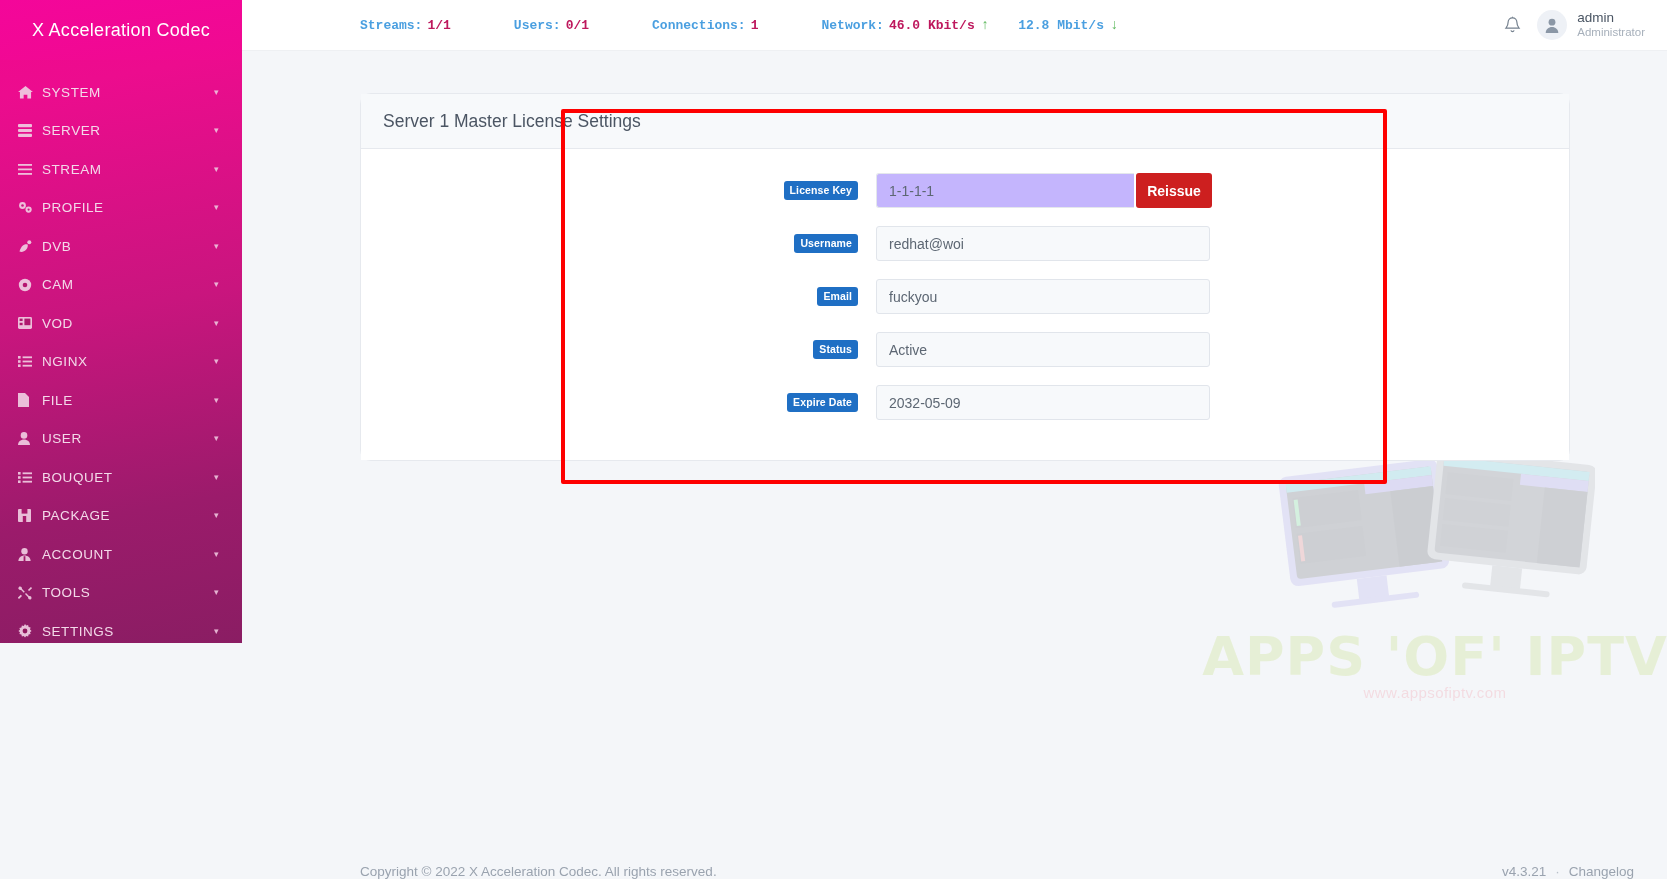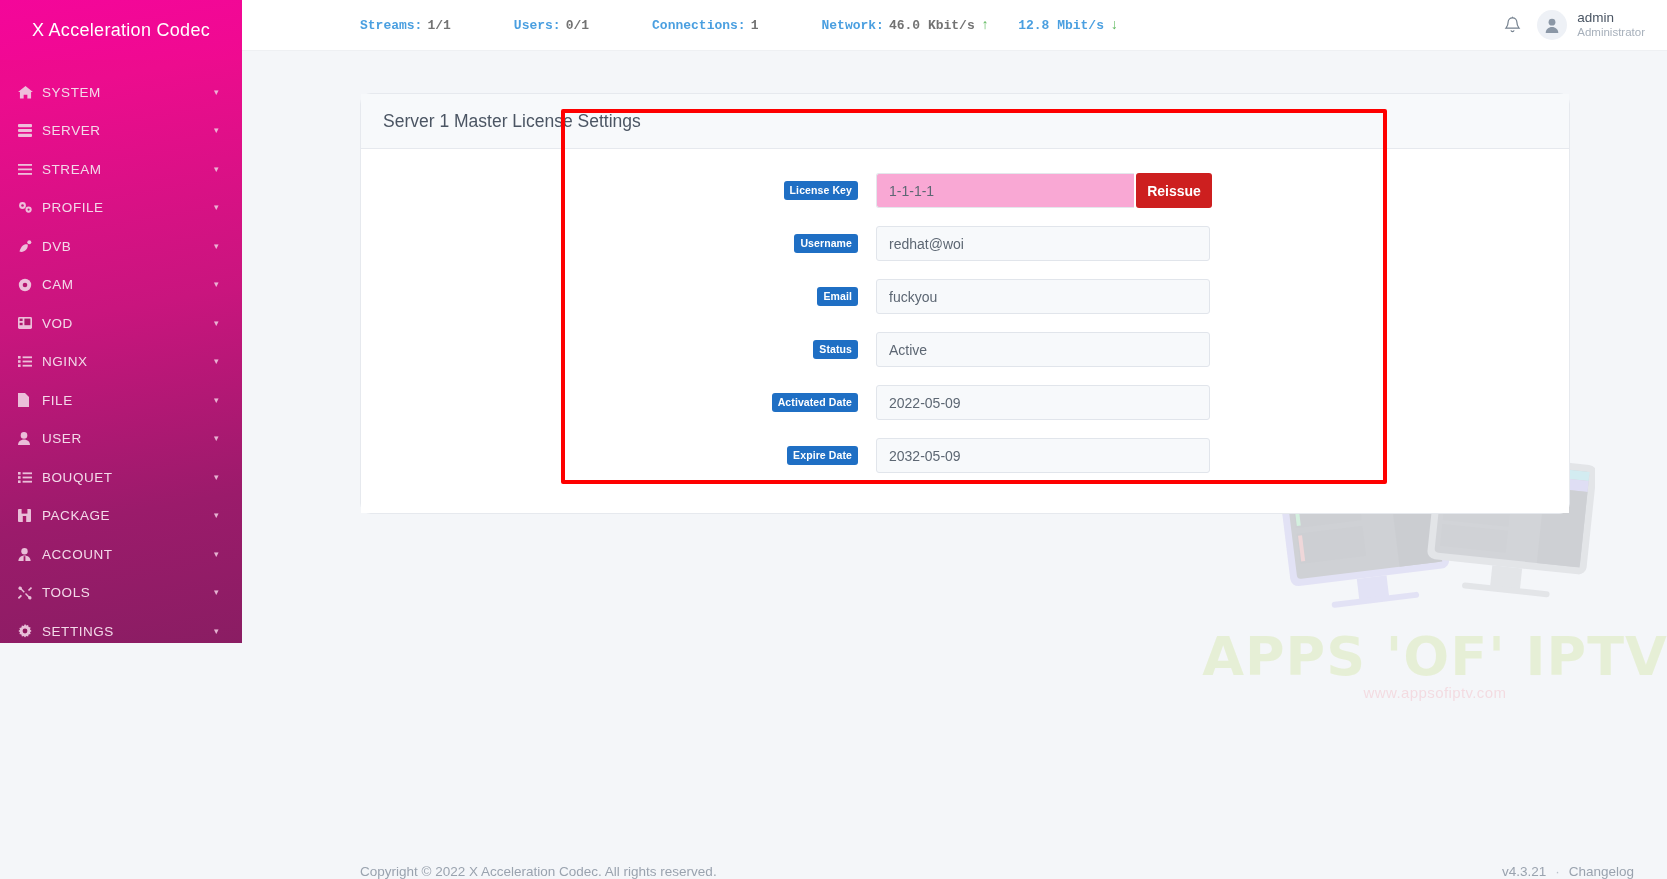--- a/index.html
+++ b/index.html
@@ -53,21 +53,21 @@
     position: relative; z-index: 4;
   }
   .stats {
     display: flex; align-items: center; gap: 9px;
     font-family: "Liberation Mono", "DejaVu Sans Mono", monospace;
     font-size: 13px; font-weight: bold; white-space: nowrap;
     padding-left: 118px;
   }
   .stat { display: inline-flex; align-items: baseline; margin-right: 54px; }
   .stat-label { color: #4a9fe0; }
-  .stat-value { color: #737373; padding-left: 5px; }
+  .stat-value { color: #be185d; padding-left: 5px; }
   .stat.net { margin-right: 20px; }
   .arrow-up { color: #5cb85c; font-size: 14px; padding-left: 6px; }
   .arrow-dn { color: #5cb85c; font-size: 14px; padding-left: 6px; }
   .stat-dl { color: #4a9fe0; }
 
   .topbar-right {
     margin-left: auto; display: flex; align-items: center;
     padding-right: 22px; gap: 16px;
   }
   .bell { color: #74808e; display: flex; align-items: center; cursor: pointer; }
@@ -110,21 +110,21 @@
     font-size: 10.5px; font-weight: bold; line-height: 1;
     padding: 4px 6px 5px 6px; letter-spacing: .1px; white-space: nowrap;
   }
   .inp-col { flex: 0 0 auto; display: flex; align-items: stretch; }
   .inp {
     width: 334px; height: 35px; border: 1px solid #e1e5eb; border-radius: 3px;
     background: #f7f9fb; color: #5d6773; font-size: 14px;
     padding: 0 12px; display: flex; align-items: center;
     font-family: "Liberation Sans", sans-serif;
   }
-  .inp.white { background: #f9a8d4; border-color: #e4e7ec; }
+  .inp.white { background: #c4b5fd; border-color: #e4e7ec; }
   .inp.key { width: 258px; border-top-right-radius: 0; border-bottom-right-radius: 0; border-right: none; }
   .btn-reissue {
     background: #cd1f1f; color: #fff; border: none; cursor: pointer;
     font-size: 14px; font-weight: bold; width: 76px; height: 35px;
     border-radius: 3px; margin-left: 2px;
     font-family: "Liberation Sans", sans-serif;
   }
 
   
   .annot {
@@ -470,28 +470,20 @@
 
           <div class="form-row">
             <div class="lbl-col">
               <span class="badge">Status</span>
             </div>
             <div class="inp-col">
               <div class="inp">Active</div>
             </div>
           </div>
 
-          <div class="form-row">
-            <div class="lbl-col">
-              <span class="badge">Activated Date</span>
-            </div>
-            <div class="inp-col">
-              <div class="inp">2022-05-09</div>
-            </div>
-          </div>
 
           <div class="form-row">
             <div class="lbl-col">
               <span class="badge">Expire Date</span>
             </div>
             <div class="inp-col">
               <div class="inp">2032-05-09</div>
             </div>
           </div>
 

